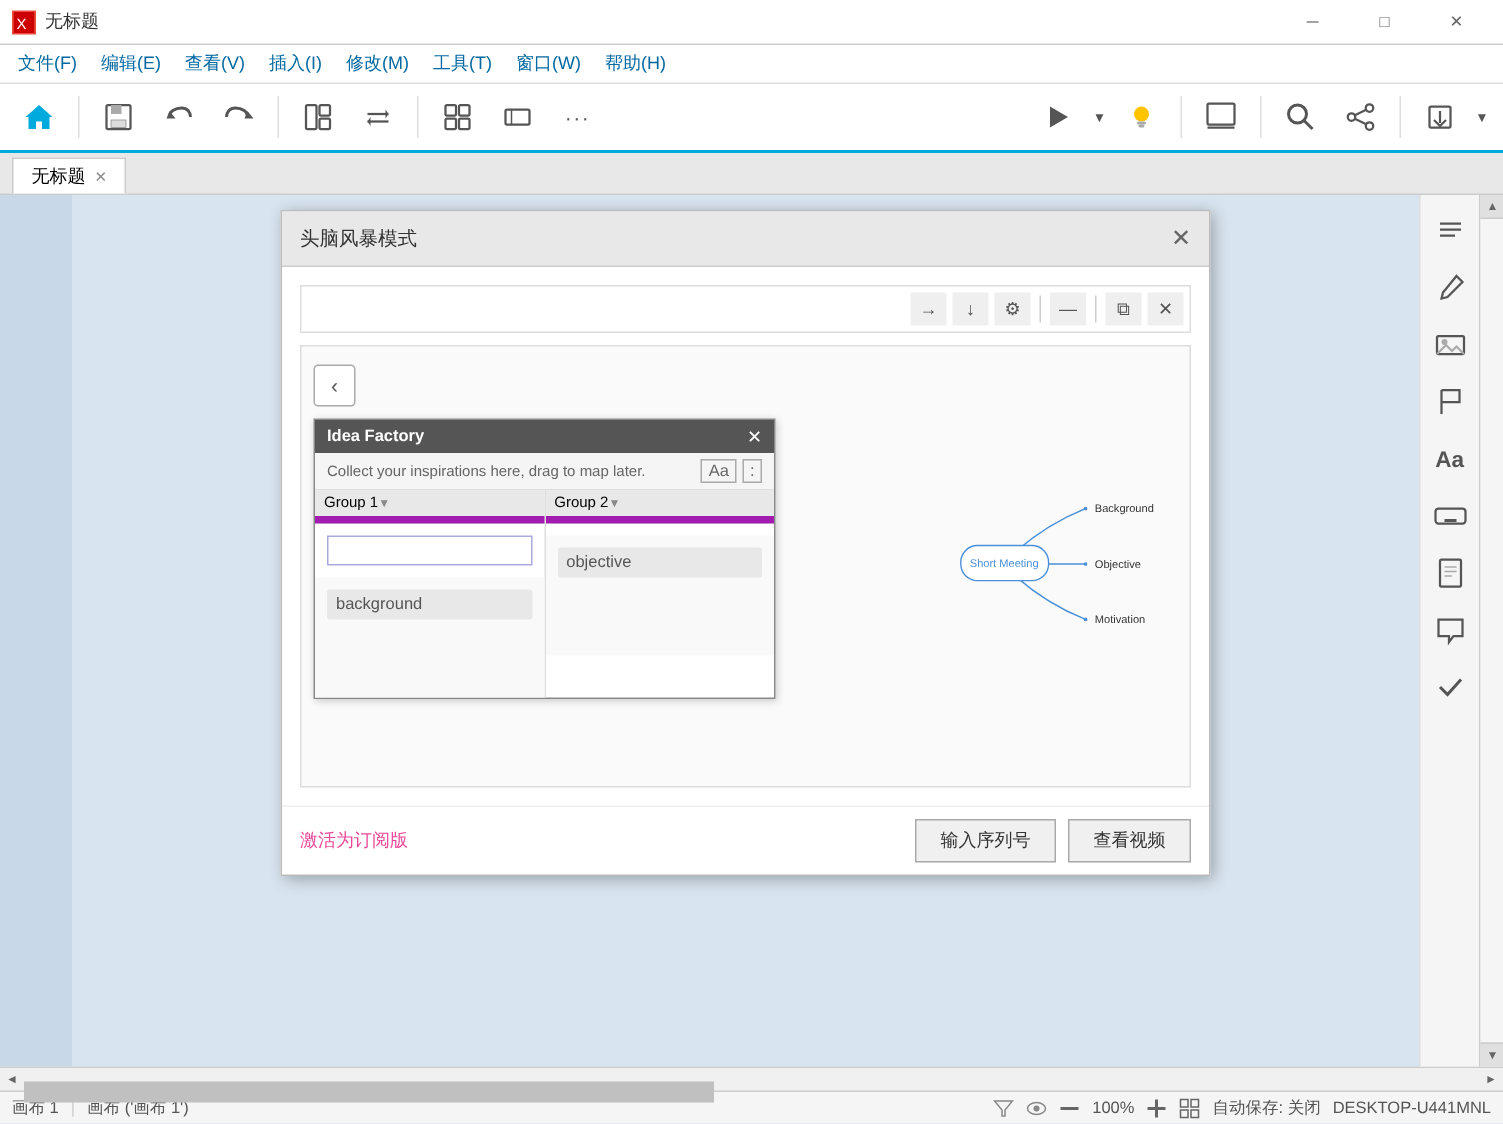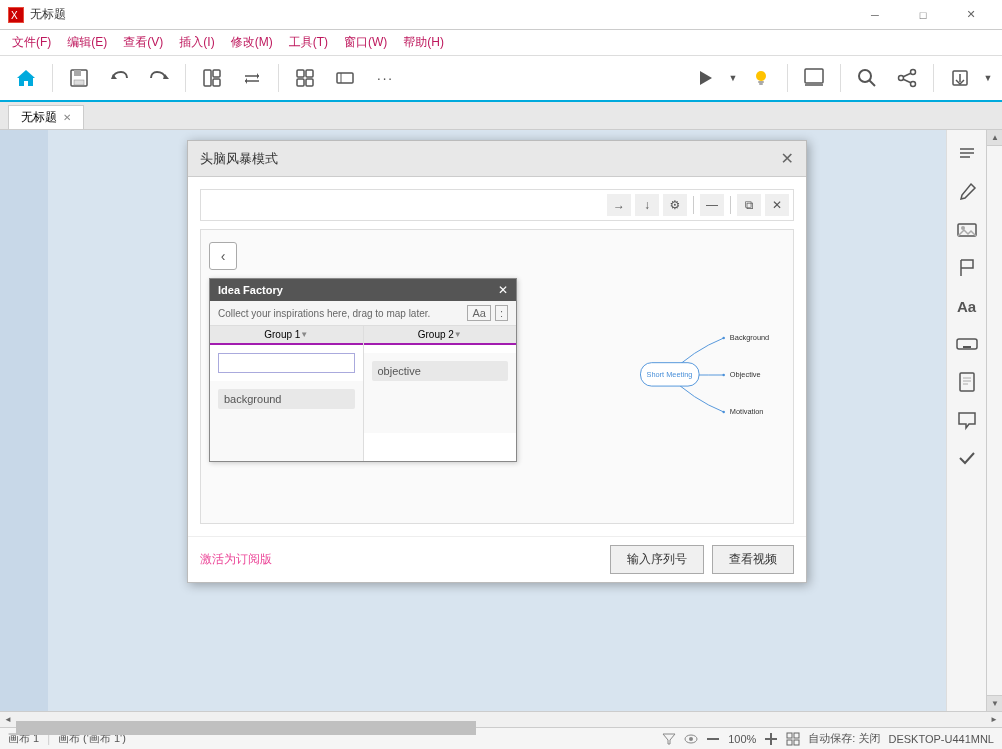--- a/index.html
+++ b/index.html
@@ -7,21 +7,21 @@
 
     
     .title-bar { height: 30px; background: #fff; display: flex; align-items: center; padding: 0 8px; border-bottom: 1px solid #ccc; }
     .title-bar-icon { width: 16px; height: 16px; background: #e74c3c; margin-right: 6px; display: flex; align-items: center; justify-content: center; }
     .title-bar-text { font-size: 12px; color: #333; flex: 1; }
     .title-bar-controls { display: flex; gap: 2px; }
     .title-bar-btn { width: 46px; height: 30px; display: flex; align-items: center; justify-content: center; cursor: pointer; font-size: 11px; color: #666; background: none; border: none; }
 
     
     .menu-bar { height: 26px; background: #fff; display: flex; align-items: center; padding: 0 4px; border-bottom: 1px solid #ddd; }
-    .menu-item { padding: 4px 8px; cursor: pointer; font-size: 12px; color: #be185d; }
+    .menu-item { padding: 4px 8px; cursor: pointer; font-size: 12px; color: #0369a1; }
 
     
     .toolbar { height: 46px; background: #fff; display: flex; align-items: center; padding: 0 8px; border-bottom: 2px solid #00aadd; gap: 4px; }
     .toolbar-btn { width: 36px; height: 36px; display: flex; align-items: center; justify-content: center; cursor: pointer; border: none; background: none; color: #555; font-size: 18px; }
     .toolbar-separator { width: 1px; height: 28px; background: #ddd; margin: 0 4px; }
 
     
     .tab-bar { height: 28px; background: #e8e8e8; display: flex; align-items: flex-end; padding-left: 8px; border-bottom: 1px solid #ccc; }
     .tab { height: 24px; background: #fff; border: 1px solid #ccc; border-bottom: none; padding: 0 12px; display: flex; align-items: center; gap: 6px; font-size: 12px; cursor: pointer; }
     .tab-close { font-size: 10px; color: #888; cursor: pointer; }
@@ -58,21 +58,21 @@
     
     .idea-factory { width: 308px; background: #fff; border: 1px solid #888; box-shadow: 1px 1px 5px rgba(0,0,0,0.2); }
     .idea-factory-header { background: #555; color: #fff; padding: 4px 8px; display: flex; align-items: center; justify-content: space-between; font-size: 11px; }
     .idea-factory-title { font-weight: bold; }
     .idea-factory-close { cursor: pointer; font-size: 12px; }
     .idea-factory-toolbar { padding: 4px 8px; font-size: 10px; color: #666; background: #f5f5f5; border-bottom: 1px solid #ddd; display: flex; align-items: center; justify-content: space-between; }
     .idea-factory-toolbar-right { display: flex; gap: 4px; }
     .idea-factory-cols { display: flex; }
     .idea-col { flex: 1; border-right: 1px solid #ddd; }
     .idea-col:last-child { border-right: none; }
-    .idea-col-header { background: #e8e8e8; padding: 3px 6px; font-size: 10px; display: flex; align-items: center; justify-content: center; border-bottom: 2px solid #a21caf; }
+    .idea-col-header { background: #e8e8e8; padding: 3px 6px; font-size: 10px; display: flex; align-items: center; justify-content: flex-start; border-bottom: 5px solid #a21caf; }
     .idea-col-header-arrow { font-size: 8px; color: #888; }
     .idea-input { width: calc(100% - 8px); margin: 4px; height: 20px; border: 1px solid #aad; outline: none; font-size: 11px; padding: 2px 4px; }
     .idea-card { margin: 4px; padding: 4px 6px; background: #e8e8e8; font-size: 11px; color: #555; border-radius: 2px; }
     .idea-col-body { min-height: 80px; padding: 4px; background: #f9f9f9; }
 
     
     .mindmap-area { flex: 1; position: relative; padding: 20px; }
     .mindmap-svg { width: 100%; height: 250px; }
 
     

